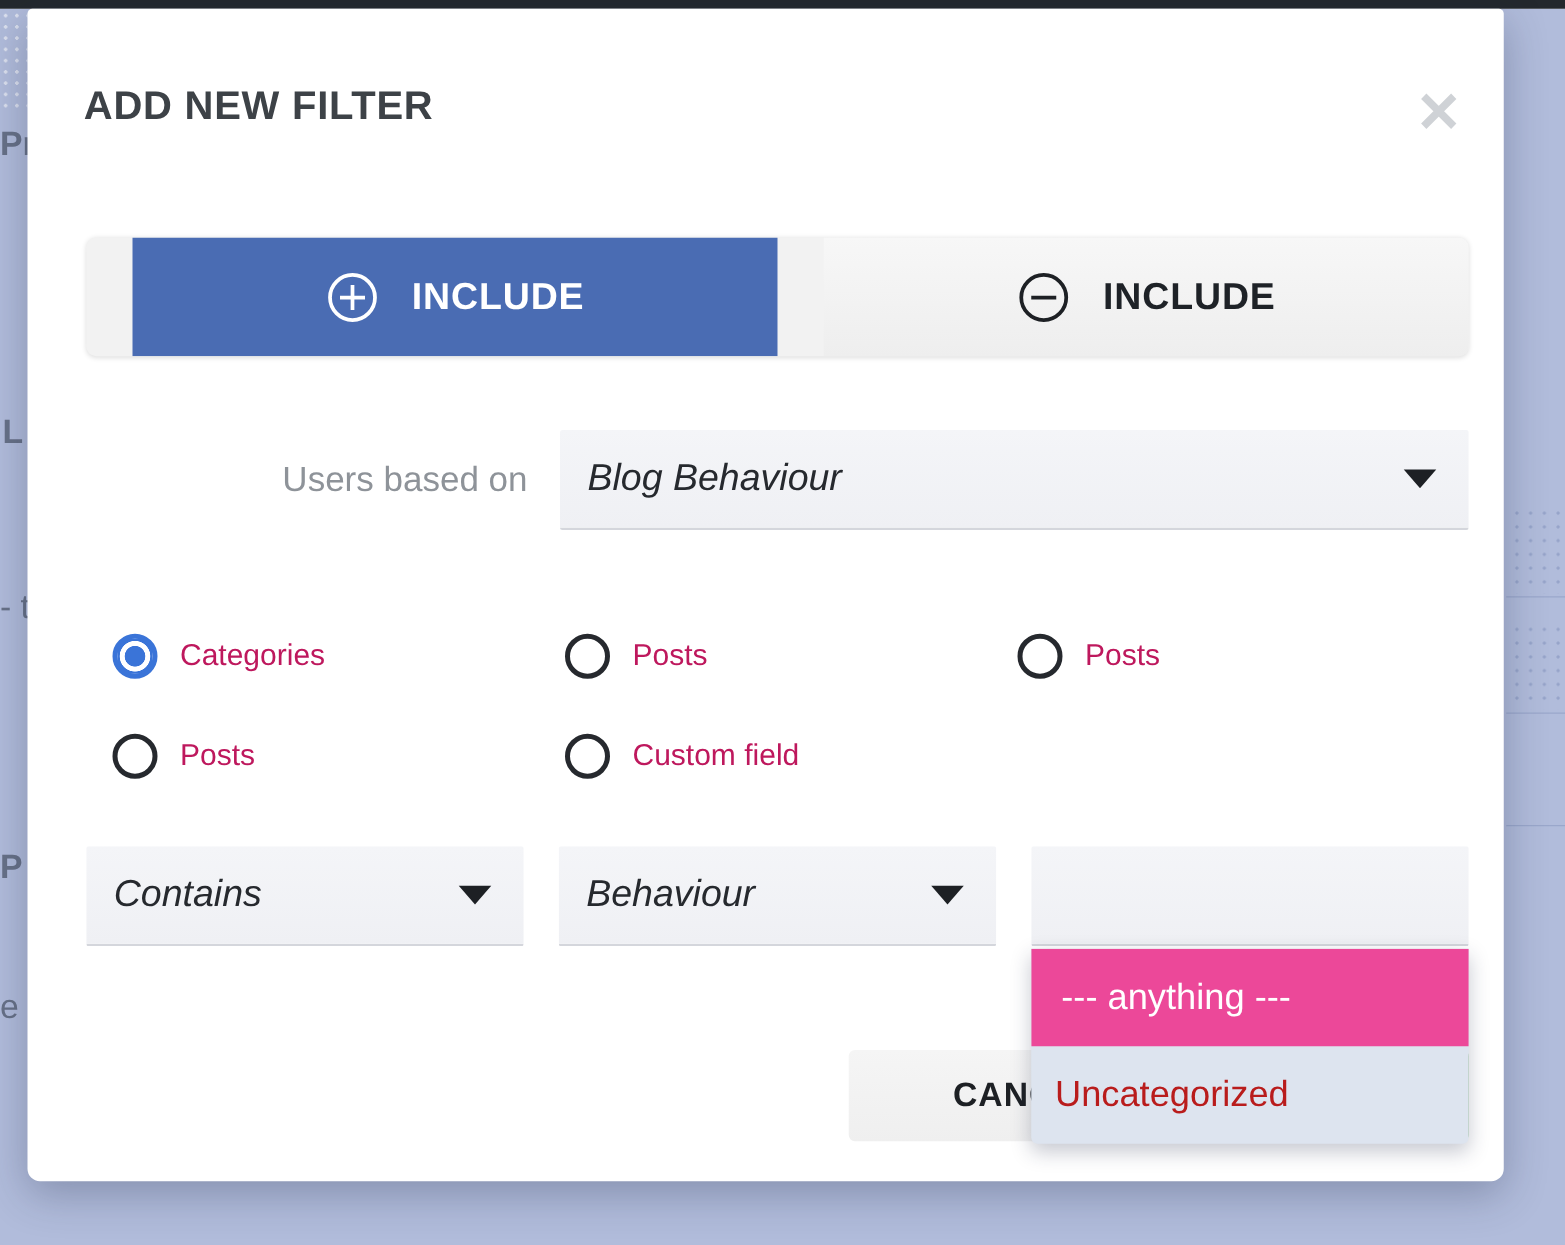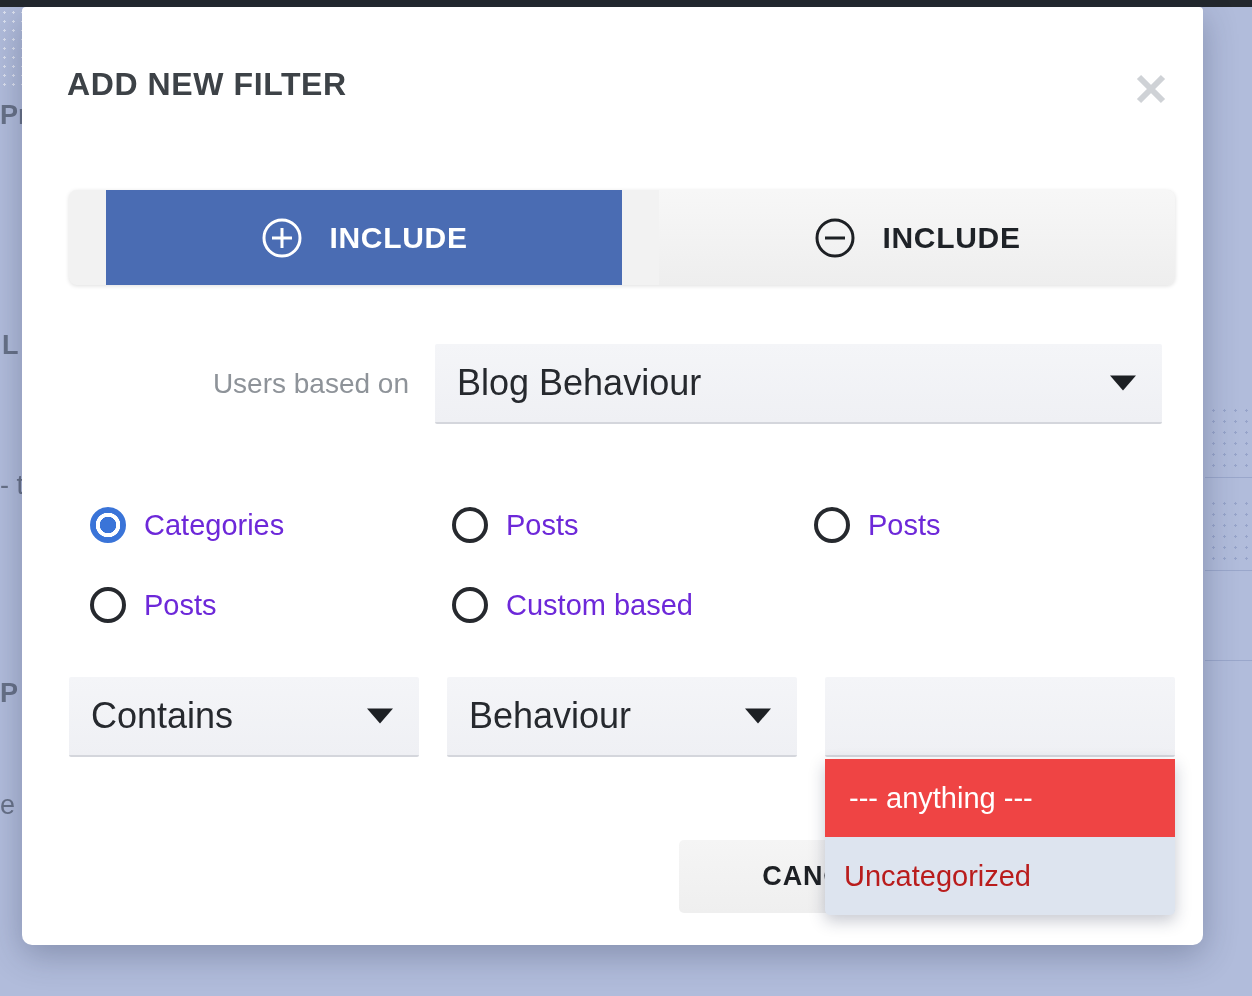--- a/index.html
+++ b/index.html
@@ -146,21 +146,21 @@
   }
   .mode-btn.inactive {
     background: linear-gradient(180deg,#f7f7f7 0%, #eeeeee 100%);
     color: #1e2227;
   }
   .mode-icon { display: flex; align-items: center; }
 
   
   #basedon-row {
     position: absolute;
-    left: 42px;
+    left: 55px;
     top: 337px;
     width: 1106px;
     height: 80px;
     display: flex;
     align-items: center;
   }
   #basedon-label {
     width: 371px;
     text-align: right;
     padding-right: 26px;
@@ -171,24 +171,25 @@
     position: relative;
     background: linear-gradient(180deg,#f4f5f8 0%, #eff0f4 100%);
     border: none;
     border-bottom: 2px solid #d4d6dc;
     border-radius: 2px;
     display: flex;
     align-items: center;
     cursor: pointer;
   }
   .select-value {
-    font-size: 36px;
+    font-size: 30px;
     color: #26292e;
     padding-left: 22px;
     white-space: nowrap;
+    font-style: italic;
   }
   .select-caret {
     position: absolute;
     right: 26px;
     top: 50%;
     transform: translateY(-50%);
     width: 0; height: 0;
     border-left: 13px solid transparent;
     border-right: 13px solid transparent;
     border-top: 15px solid #1d2024;
@@ -223,22 +224,22 @@
     background: #ffffff;
     flex: none;
     box-sizing: content-box;
   }
   .radio-mark.checked {
     border-color: #3a74d8;
     background:
       radial-gradient(circle at 50% 50%, #3a74d8 0 8px, #ffffff 8.5px 12px, #3a74d8 12.5px 100%);
   }
   .radio-label {
-    font-size: 29px;
-    color: #6d28d9;
+    font-size: 24px;
+    color: #be185d;
   }
 
   
   #condition-row {
     position: absolute;
     left: 47px;
     top: 670px;
     width: 1106px;
     height: 80px;
   }
@@ -269,21 +270,21 @@
     height: 78px;
     display: flex;
     align-items: center;
     padding-left: 19px;
     font-size: 29px;
     color: #b91c1c;
     cursor: pointer;
     white-space: nowrap;
   }
   .dropdown-option.selected {
-    background: #ef4444;
+    background: #ec4899;
     color: #ffffff;
     padding-left: 24px;
   }
 
   
   #footer {
     position: absolute;
     left: 47px;
     top: 833px;
     width: 1106px;
@@ -410,21 +411,21 @@
         <span class="radio-label">Posts</span>
       </label>
     </div>
     <div class="radio-row">
       <label class="radio-item col1">
         <span class="radio-mark"></span>
         <span class="radio-label">Posts</span>
       </label>
       <label class="radio-item col2">
         <span class="radio-mark"></span>
-        <span class="radio-label">Custom based</span>
+        <span class="radio-label">Custom field</span>
       </label>
     </div>
   </div>
 
   <div id="footer">
     <button id="save-button">SAVE</button>
     <button id="cancel-button">CANCEL</button>
   </div>
 
   <div id="condition-row">

